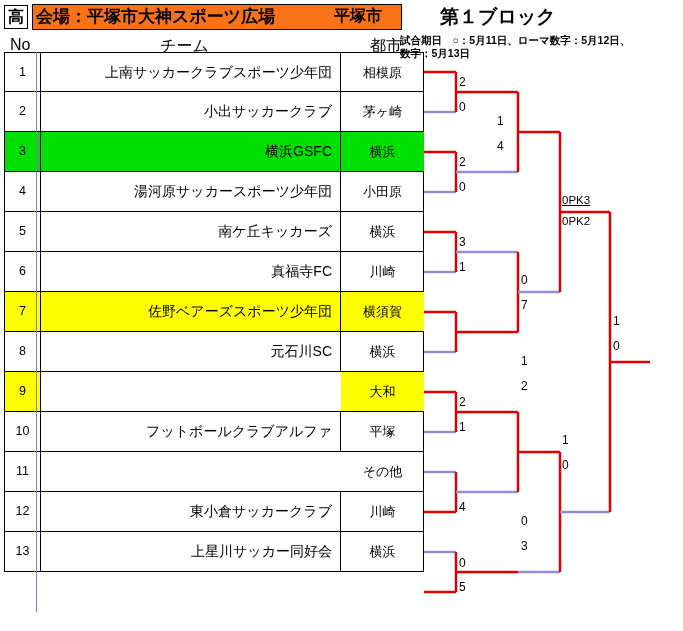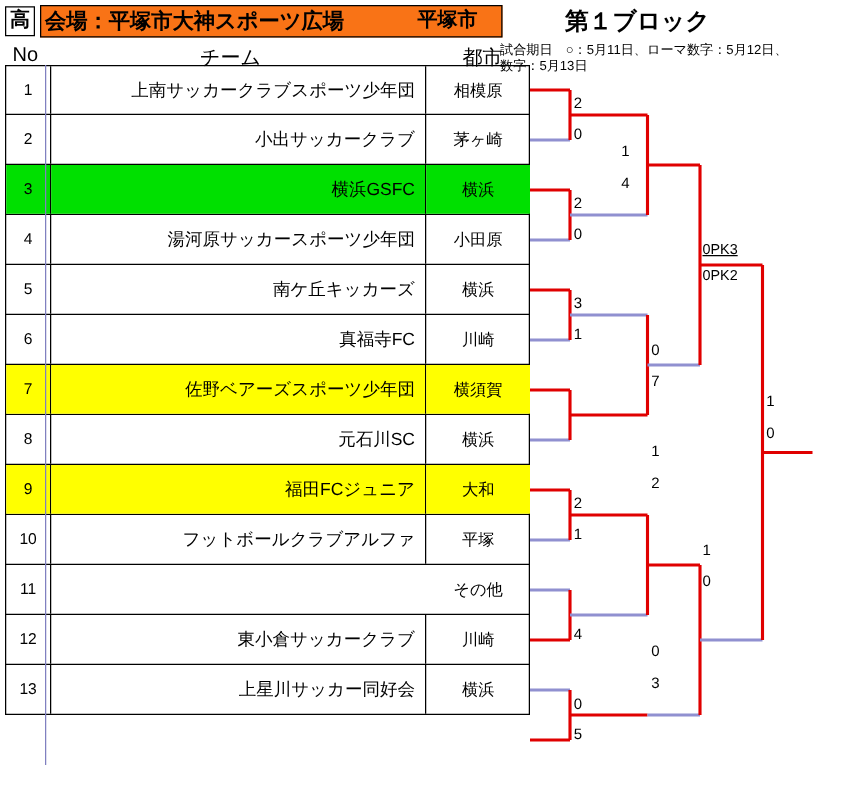--- a/index.html
+++ b/index.html
@@ -25,21 +25,21 @@
     position:absolute; left:28px; top:0px; width:370px; height:26px;
     border:1px solid #000; background:#f97316;
     font-size:17px; font-weight:bold; line-height:24px; padding-left:3px;
     white-space:nowrap; overflow:hidden;
   }
   .hdr-city {
     position:absolute; left:330px; top:2px;
     font-size:16px; font-weight:bold;
   }
   .hdr-block {
-    position:absolute; left:448px; top:0px;
+    position:absolute; left:436px; top:0px;
     font-size:19px; font-weight:bold; white-space:nowrap;
   }
 
   
   .colhdr { position:absolute; top:36px; font-size:16px; }
   .ch-no { left:10px; }
   .ch-team { left:160px; }
   .ch-city { left:370px; }
   .note {
     position:absolute; left:400px; top:34px; width:278px;
@@ -94,21 +94,21 @@
   <div class="hdr">
     <div class="hdr-badge">高</div>
     <div class="hdr-venue">会場：平塚市大神スポーツ広場</div>
     <div class="hdr-city">平塚市</div>
     <div class="hdr-block">第１ブロック</div>
   </div>
 
   <div class="colhdr ch-no">No</div>
   <div class="colhdr ch-team">チーム</div>
   <div class="colhdr ch-city">都市</div>
-  <div class="note" style="white-space:pre-line;">試合期日　○：5月11日、ローマ数字：5月12日、
+  <div class="note" style="white-space:pre-line;font-weight:bold;">試合期日　○：5月11日、ローマ数字：5月12日、
 数字：5月13日</div>
 
   <div class="tbl" id="table-body">
       <div class="row first">
         <div class="cell-no">1</div>
         <div class="cell-team">上南サッカークラブスポーツ少年団</div>
         <div class="cell-city">相模原</div>
       </div>
       <div class="row">
         <div class="cell-no">2</div>
@@ -140,21 +140,20 @@
         <div class="cell-team">佐野ベアーズスポーツ少年団</div>
         <div class="cell-city">横須賀</div>
       </div>
       <div class="row">
         <div class="cell-no">8</div>
         <div class="cell-team">元石川SC</div>
         <div class="cell-city">横浜</div>
       </div>
       <div class="row hl-yellow">
         <div class="cell-no">9</div>
-        <div class="cell-team">福田FCジュニア</div>
         <div class="cell-city">大和</div>
       </div>
       <div class="row">
         <div class="cell-no">10</div>
         <div class="cell-team">フットボールクラブアルファ</div>
         <div class="cell-city">平塚</div>
       </div>
       <div class="row">
         <div class="cell-no">11</div>
         <div class="cell-city">その他</div>

